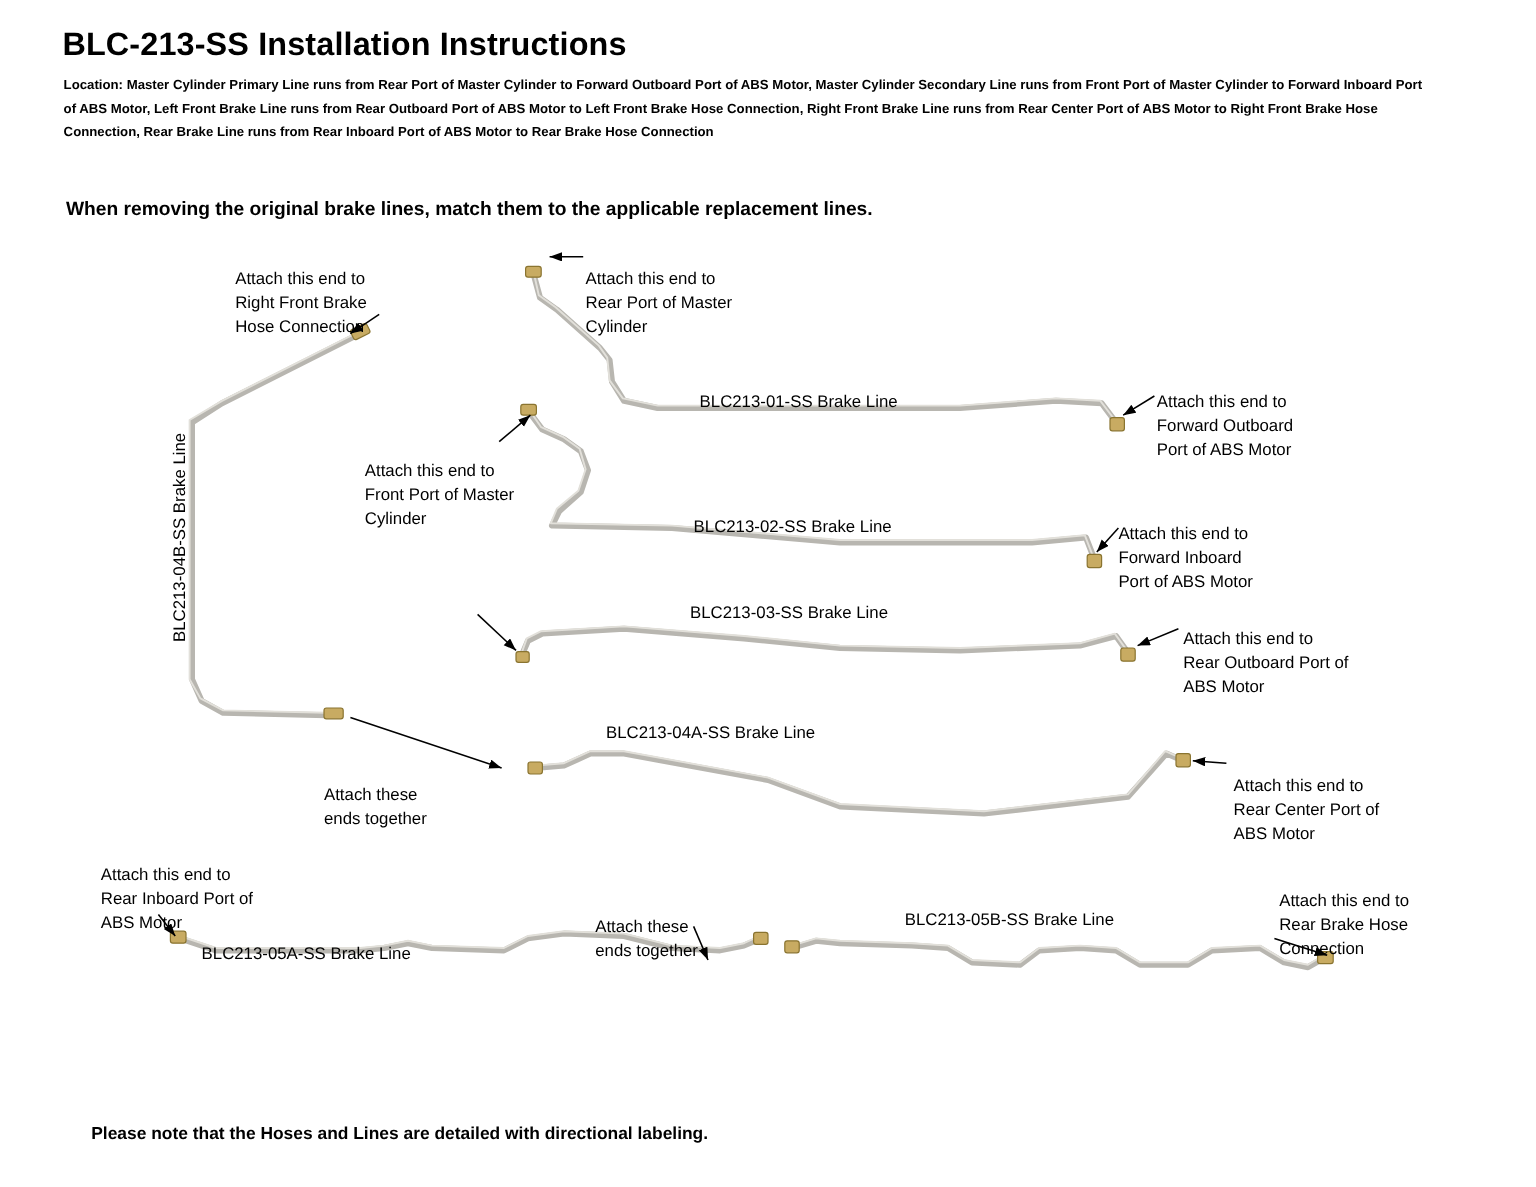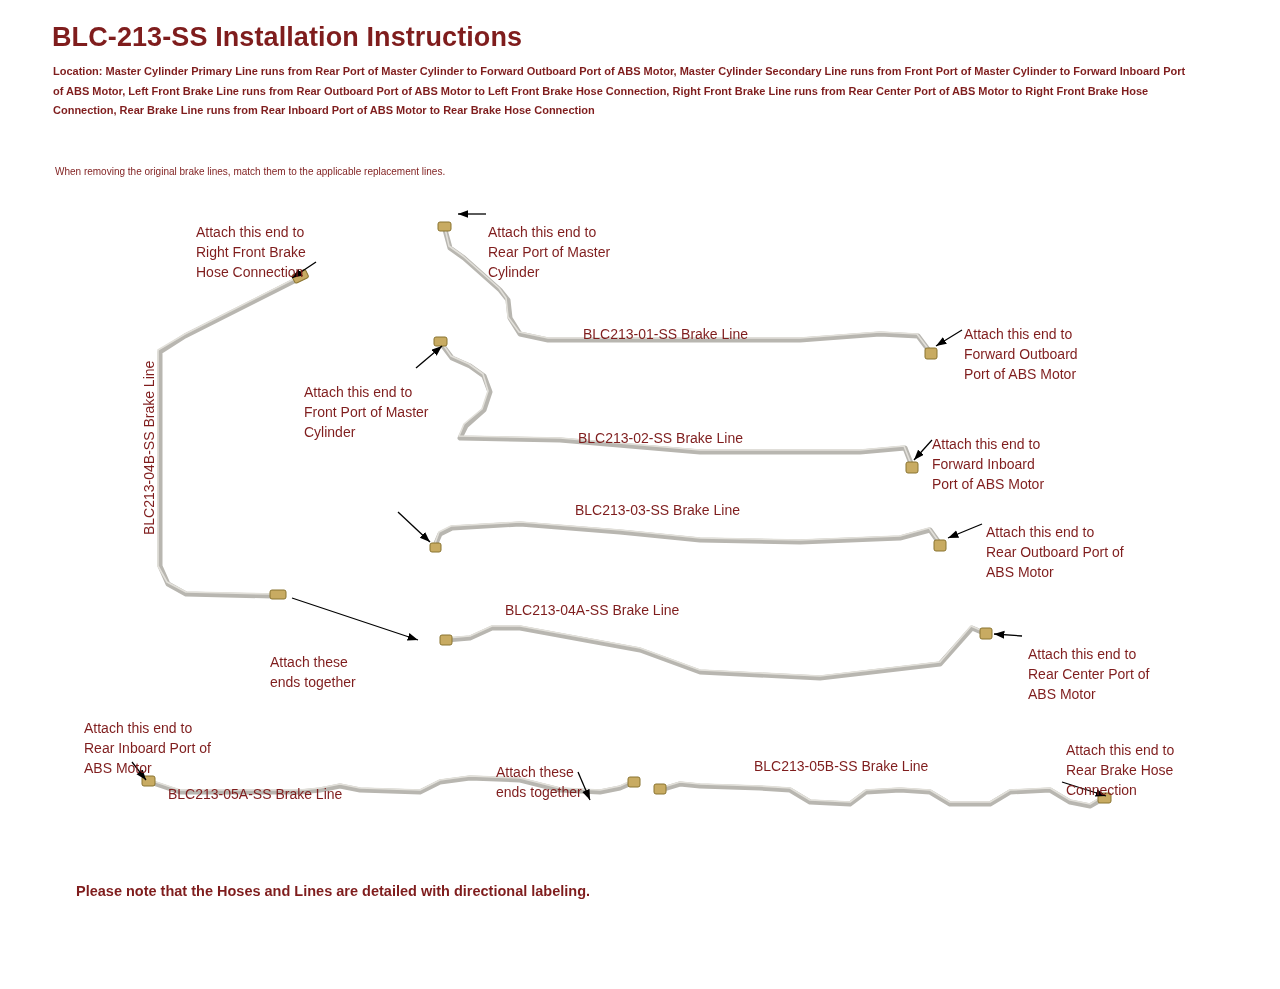--- a/index.html
+++ b/index.html
@@ -6,21 +6,21 @@
     margin: 0;
     padding: 0;
     background: #ffffff;
   }
   #page {
     position: relative;
     width: 1280px;
     height: 989px;
     background: #ffffff;
     font-family: "Liberation Sans", sans-serif;
-    color: #7f1d1d;
+    color: #000000;
     overflow: hidden;
   }
   .title {
     position: absolute;
     left: 52px;
     top: 22px;
     font-size: 27px;
     font-weight: bold;
     letter-spacing: 0.1px;
   }
@@ -30,27 +30,27 @@
     top: 62px;
     width: 1140px;
     font-size: 11px;
     font-weight: bold;
     line-height: 19.5px;
   }
   .note-line {
     position: absolute;
     left: 55px;
     top: 166px;
-    font-size: 10px;
-    font-weight: normal;
+    font-size: 16px;
+    font-weight: bold;
   }
   .footer {
     position: absolute;
     left: 76px;
-    top: 878px;
+    top: 932px;
     font-size: 14.5px;
     font-weight: bold;
     line-height: 26px;
     text-align: right;
   }
   .callout {
     position: absolute;
     font-size: 14px;
     line-height: 20px;
     white-space: pre-line;

